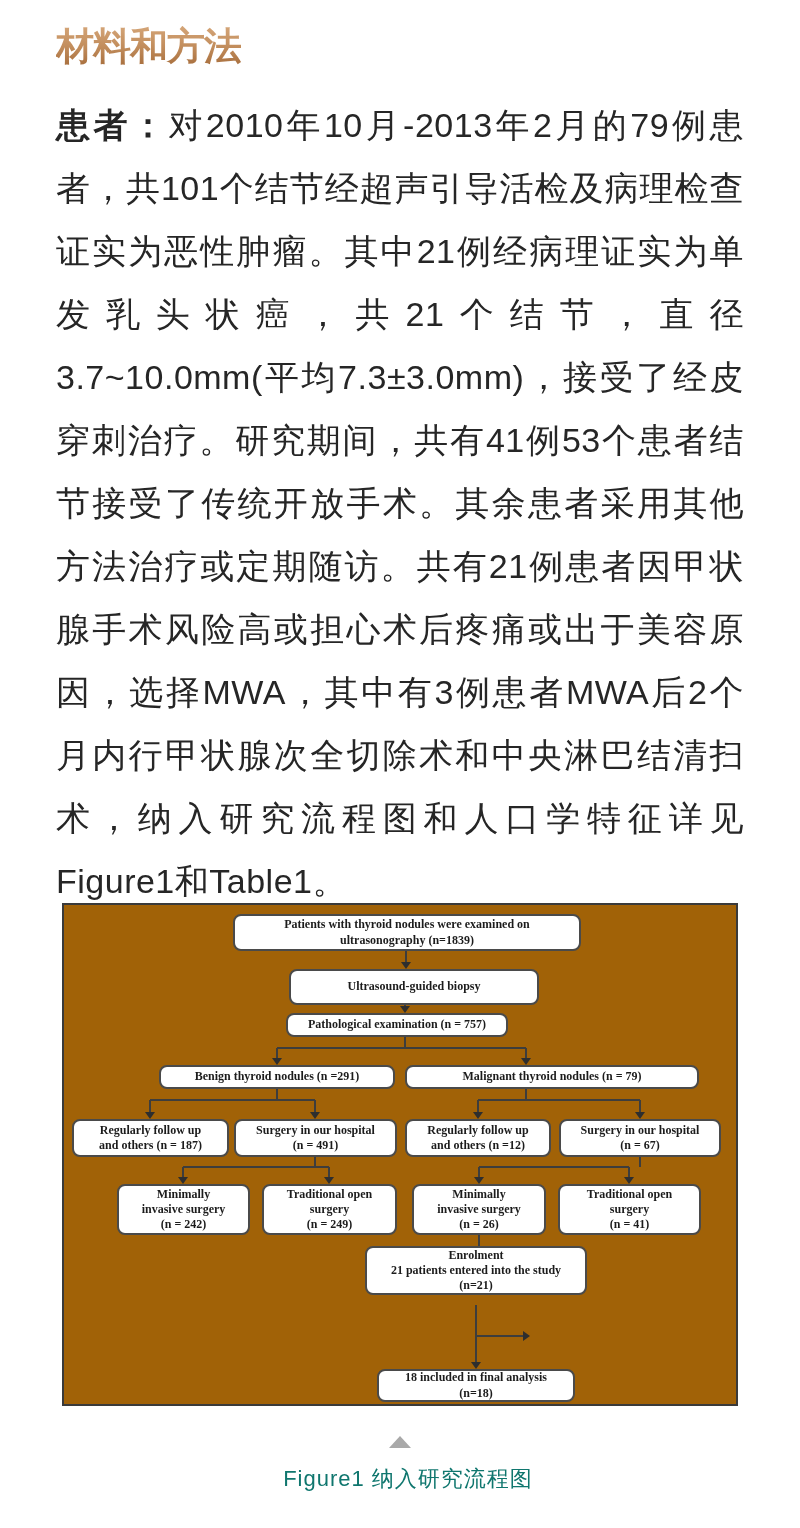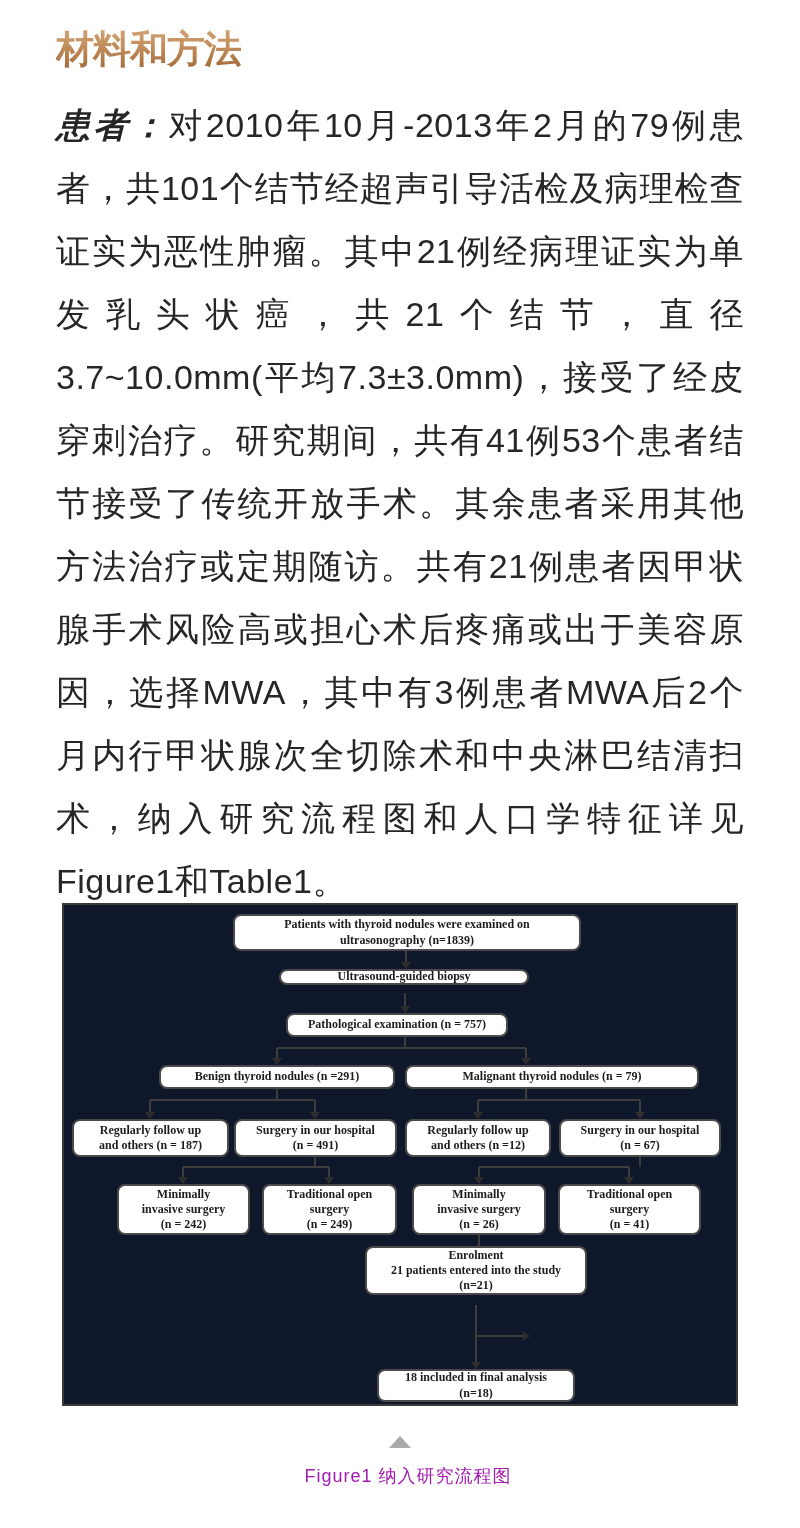--- a/index.html
+++ b/index.html
@@ -8,21 +8,21 @@
     position:relative;
     width:800px; height:1528px;
     background:#ffffff;
     overflow:hidden;
     font-family:"Liberation Sans","DejaVu Sans",sans-serif;
   }
 
   
   .heading {
     position:absolute; left:56px; top:26px;
-    font-family:Liberation Serif, serif;
+    font-family:Liberation Mono, monospace;
     font-size:38px; font-weight:bold; letter-spacing:-1px;
     color:#b97f4e;
     line-height:46px;
   }
   @supports (-webkit-background-clip:text) {
     .heading {
       background:linear-gradient(180deg,#d4a578 0%, #c28d5c 45%, #a06635 100%);
       -webkit-background-clip:text;
       background-clip:text;
       color:transparent;
@@ -30,27 +30,27 @@
   }
 
   
   .body-text {
     position:absolute; left:56px; top:94px; width:688px;
     font-size:34px; line-height:63px;
     color:#262626;
     text-align:justify;
     letter-spacing:0.5px;
   }
-  .body-text .lead { font-weight:bold;font-style:italic; }
+  .body-text .lead { font-weight:bold; }
 
   
   .figure {
     position:absolute; left:62px; top:903px;
     width:676px; height:503px;
-    background:#0f172a;
+    background:#a16207;
     border:2px solid #3a3a3a;
   }
   .fbox {
     position:absolute;
     background:#ffffff;
     border:2px solid #4a4a4a;
     border-radius:8px;
     display:flex; align-items:center; justify-content:center;
     text-align:center;
     white-space:pre-line;
@@ -69,22 +69,22 @@
   }
   .triangle {
     display:inline-block;
     width:0; height:0;
     border-left:11px solid transparent;
     border-right:11px solid transparent;
     border-bottom:12px solid #a9a9a9;
   }
   .caption {
     margin-top:12px;
-    font-size:18px;
-    color:#a21caf;
+    font-size:22px;
+    color:#0f766e;
     letter-spacing:1px;
     padding-left:16px;
   }
 </style>
 </head>
 <body>
 
 <div class="page">
 
   <h1 class="heading">材料和方法</h1>
@@ -120,21 +120,21 @@
         <polygon points="410,272 420,272 415,279"></polygon>
         <polygon points="560,272 570,272 565,279"></polygon>
         <polygon points="410,344 420,344 415,351"></polygon>
         <polygon points="407,457 417,457 412,464"></polygon>
         <polygon points="459,426 459,436 466,431"></polygon>
       </g>
     </svg>
 
     <div class="fbox" style="left:169px;top:9px;width:348px;height:37px">Patients with thyroid nodules were examined on
 ultrasonography (n=1839)</div>
-    <div class="fbox" style="left:215px;top:64px;width:250px;height:16px">Ultrasound-guided biopsy</div>
+    <div class="fbox" style="left:225px;top:64px;width:250px;height:36px">Ultrasound-guided biopsy</div>
     <div class="fbox" style="left:222px;top:108px;width:222px;height:24px">Pathological examination (n = 757)</div>
     <div class="fbox" style="left:95px;top:160px;width:236px;height:24px">Benign thyroid nodules (n =291)</div>
     <div class="fbox" style="left:341px;top:160px;width:294px;height:24px">Malignant thyroid nodules (n = 79)</div>
     <div class="fbox" style="left:8px;top:214px;width:157px;height:38px">Regularly follow up
 and others (n = 187)</div>
     <div class="fbox" style="left:170px;top:214px;width:163px;height:38px">Surgery in our hospital
 (n = 491)</div>
     <div class="fbox" style="left:341px;top:214px;width:146px;height:38px">Regularly follow up
 and others (n =12)</div>
     <div class="fbox" style="left:495px;top:214px;width:162px;height:38px">Surgery in our hospital

